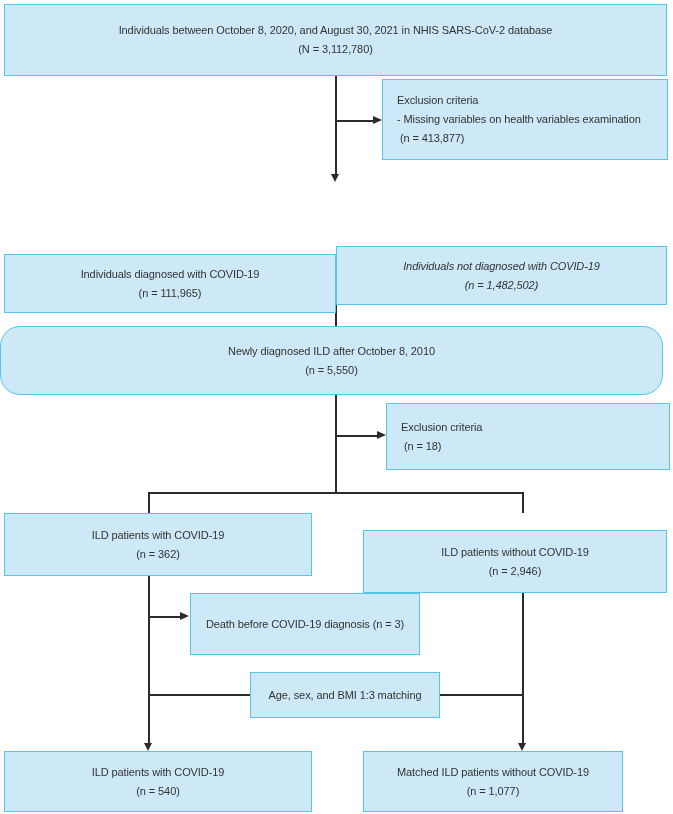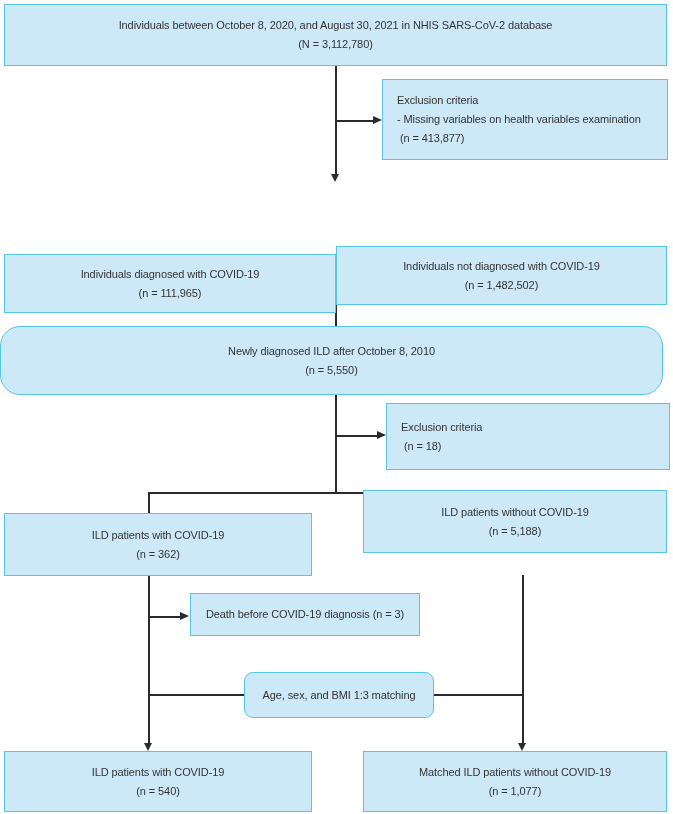--- a/index.html
+++ b/index.html
@@ -73,73 +73,73 @@
   <div class="vl" style="left:148px; top:575px; height:168px;"></div>
   <div class="ad" style="left:144px; top:743px;"></div>
   <div class="vl" style="left:522px; top:575px; height:168px;"></div>
   <div class="ad" style="left:518px; top:743px;"></div>
 
   <div class="hl" style="left:149px; top:616px; width:31px;"></div>
   <div class="ar" style="left:180px; top:612px;"></div>
 
   <div class="hl" style="left:148px; top:694px; width:376px;"></div>
 
-  <div class="box" style="left:4px; top:4px; width:663px; height:62px;">
+  <div class="box" style="left:4px; top:4px; width:663px; height:72px;">
     <div class="tl">Individuals between October 8, 2020, and August 30, 2021 in NHIS SARS-CoV-2 database</div>
     <div class="tl">(N = 3,112,780)</div>
   </div>
 
   <div class="box left" style="left:382px; top:79px; width:286px; height:81px;">
     <div class="tl">Exclusion criteria</div>
     <div class="tl">- Missing variables on health variables examination</div>
     <div class="tl"> (n = 413,877)</div>
   </div>
 
 
   <div class="box" style="left:4px; top:246px; width:332px; height:59px;margin-top:8px;">
     <div class="tl">Individuals diagnosed with COVID-19</div>
     <div class="tl">(n = 111,965)</div>
   </div>
 
-  <div class="box" style="left:336px; top:246px; width:331px; height:59px;">
+  <div class="box" style="left:336px; top:246px; width:331px; height:59px;font-style:italic;">
     <div class="tl">Individuals not diagnosed with COVID-19</div>
     <div class="tl">(n = 1,482,502)</div>
   </div>
 
   <div class="box" style="left:0; top:326px; width:663px; height:69px;border-radius:20px;">
     <div class="tl">Newly diagnosed ILD after October 8, 2010</div>
     <div class="tl">(n = 5,550)</div>
   </div>
 
   <div class="box left" style="left:386px; top:403px; width:284px; height:67px;">
     <div class="tl">Exclusion criteria</div>
     <div class="tl"> (n = 18)</div>
   </div>
 
   <div class="box" style="left:4px; top:513px; width:308px; height:63px;">
     <div class="tl">ILD patients with COVID-19</div>
     <div class="tl">(n = 362)</div>
   </div>
 
-  <div class="box" style="left:363px; top:490px; width:304px; height:63px;text-align:right;">
+  <div class="box" style="left:363px; top:530px; width:304px; height:63px;text-align:right;">
     <div class="tl">ILD patients without COVID-19</div>
-    <div class="tl">(n = 5,188)</div>
+    <div class="tl">(n = 2,946)</div>
   </div>
 
-  <div class="box" style="left:190px; top:593px; width:230px; height:43px;">
+  <div class="box" style="left:190px; top:593px; width:230px; height:62px;">
     <div class="tl">Death before COVID-19 diagnosis (n = 3)</div>
   </div>
 
-  <div class="box" style="left:244px; top:672px; width:190px; height:46px;border-radius:9px;">
+  <div class="box" style="left:250px; top:672px; width:190px; height:46px;">
     <div class="tl">Age, sex, and BMI 1:3 matching</div>
   </div>
 
   <div class="box" style="left:4px; top:751px; width:308px; height:61px;">
     <div class="tl">ILD patients with COVID-19</div>
     <div class="tl">(n = 540)</div>
   </div>
 
-  <div class="box" style="left:363px; top:751px; width:304px; height:61px;">
+  <div class="box" style="left:363px; top:751px; width:260px; height:61px;">
     <div class="tl">Matched ILD patients without COVID-19</div>
     <div class="tl">(n = 1,077)</div>
   </div>
 
 </div>
 
 </body></html>

